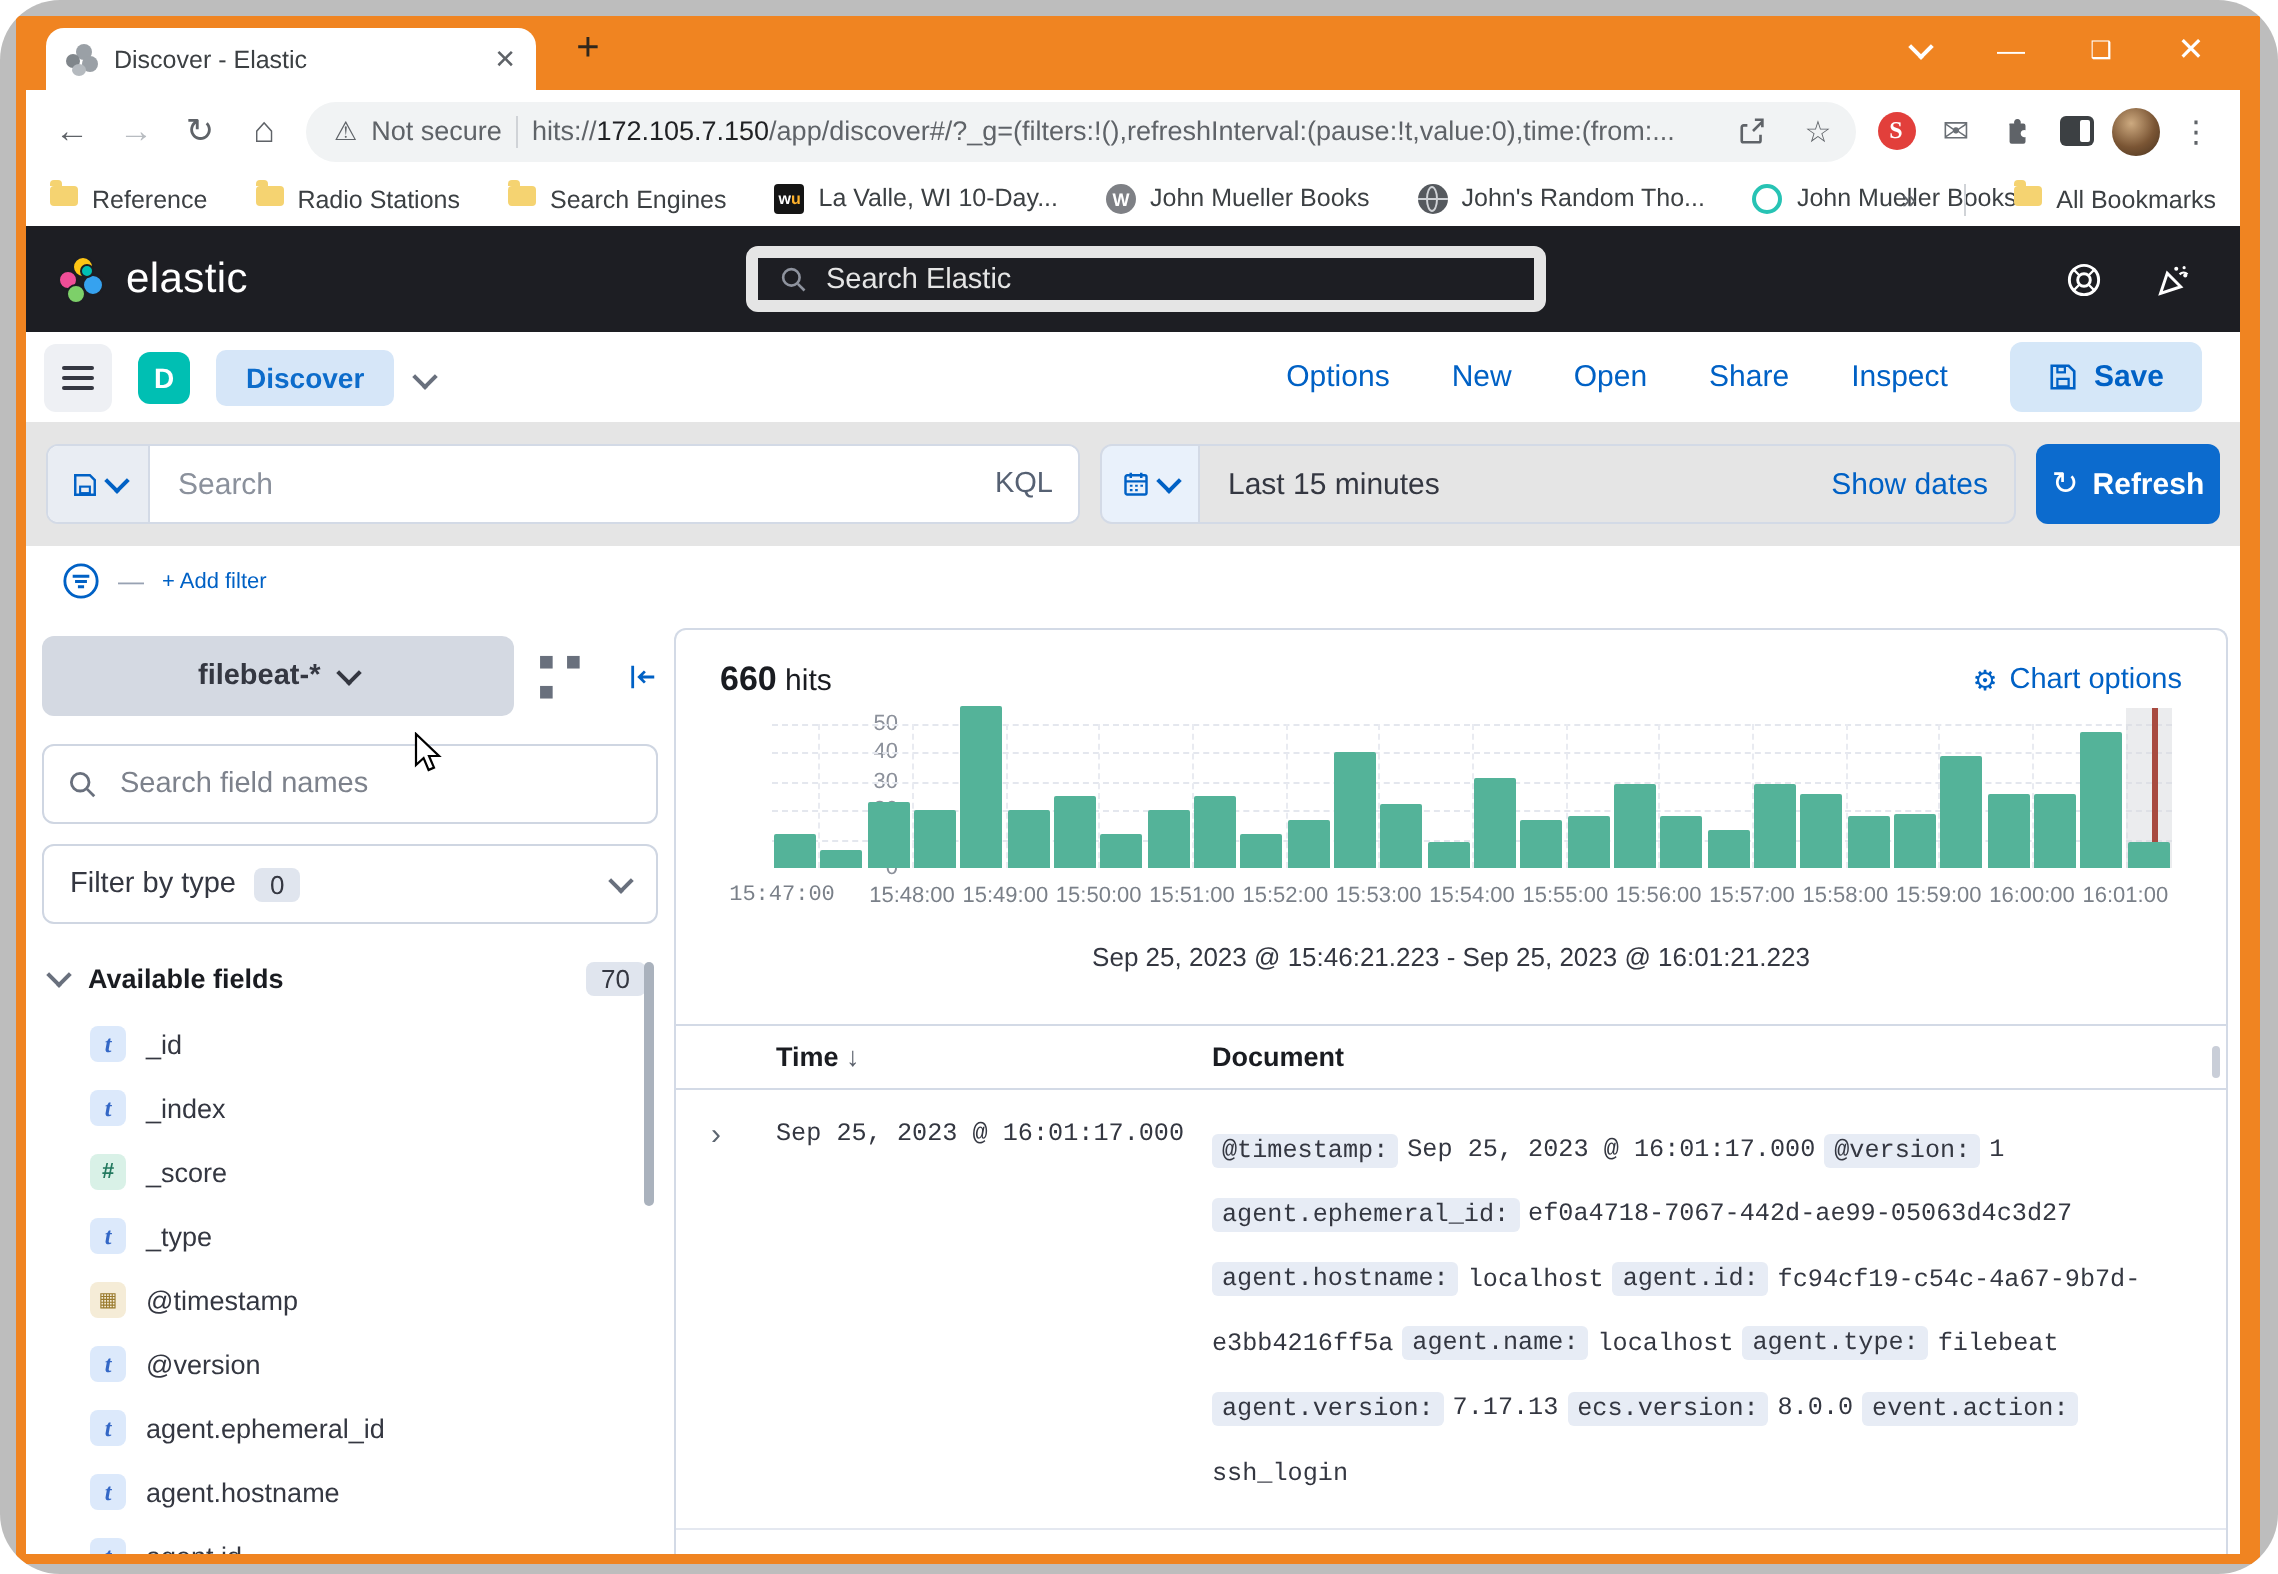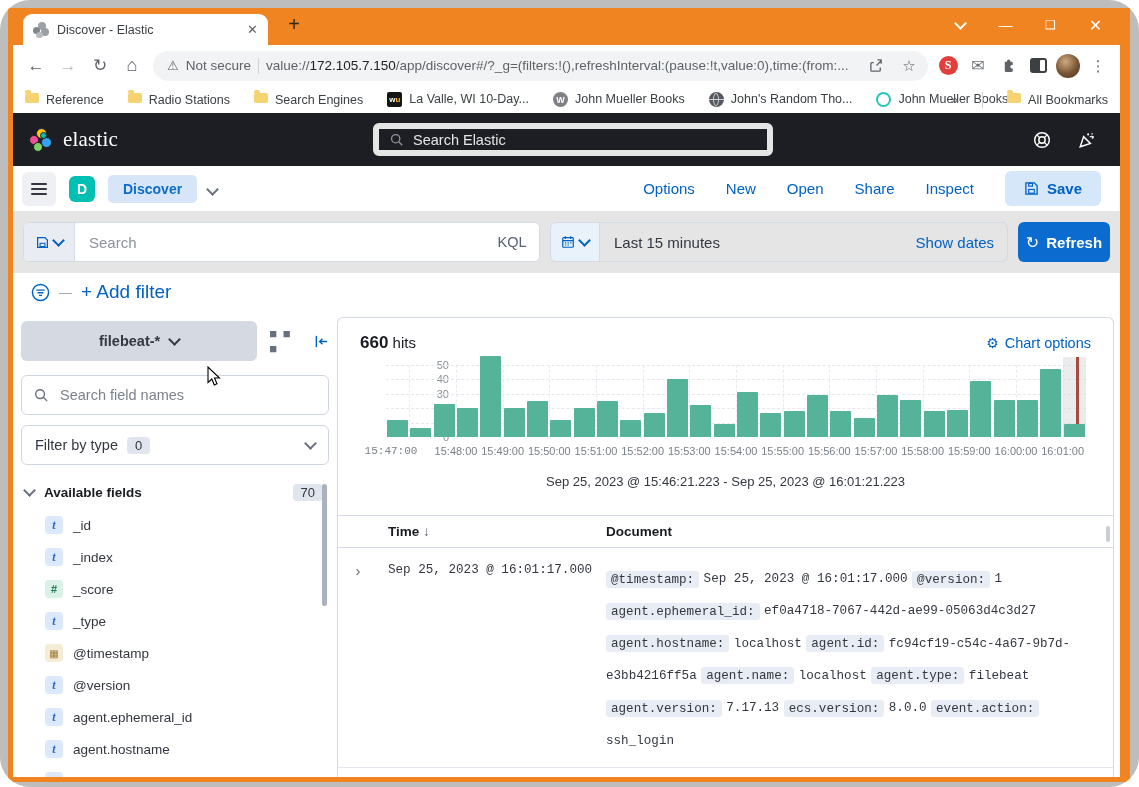--- a/index.html
+++ b/index.html
@@ -46,21 +46,21 @@
   .bmicon.wp{width:15px;height:15px;background:#7e8085;border-radius:50%;color:#fff;font-size:9px;font-weight:700;}
   .bmicon.globe{width:15px;height:15px;background:#55595e;border-radius:50%;position:relative;overflow:hidden;}
   .bmicon.globe:before{content:"";position:absolute;left:0;right:0;top:7px;height:1px;background:#cfd2d6;}
   .bmicon.globe:after{content:"";position:absolute;left:4px;top:1px;bottom:1px;width:6px;border:1px solid #cfd2d6;border-radius:50%;box-sizing:border-box;}
   .bmicon.gd{width:15px;height:15px;border:2.5px solid #27c3b4;border-radius:50%;box-sizing:border-box;}
   .bm-spacer{flex:1;}
   .bm-overflow{color:#5f6368;font-size:13px;}
   .bm-div{width:1px;height:16px;background:#d0d3d7;}
   
   .eh{height:53px;flex:none;background:#1d1e23;display:flex;align-items:center;padding:0 16px;}
-  .eh-left{display:flex;align-items:center;gap:10px;width:344px;flex:none;font-family:Liberation Serif, serif;}
+  .eh-left{display:flex;align-items:center;gap:10px;width:344px;flex:none;}
   .elogo{position:relative;width:24px;height:24px;}
   .elogo i{position:absolute;border-radius:50%;border:1px solid #1d1e23;box-sizing:border-box;}
   .eh-brand{color:#fff;font-size:21px;letter-spacing:.2px;}
   .eh-search{width:400px;height:33px;border:6px solid #e5e5e5;border-radius:6px;display:flex;align-items:center;gap:9px;padding:0 11px;color:#e5e5e5;font-size:14.5px;box-sizing:border-box;}
   .eh-right{margin-left:auto;display:flex;align-items:center;gap:27px;color:#fff;padding-right:8px;}
   
   .appnav{height:45px;flex:none;display:flex;align-items:center;gap:13px;padding:0 9px;background:#fff;}
   .hamburger{width:34px;height:34px;background:#eef0f4;border-radius:6px;display:flex;flex-direction:column;align-items:center;justify-content:center;gap:3px;}
   .hamburger i{width:16px;height:2px;background:#343741;border-radius:1px;}
   .dbadge{width:26px;height:26px;border-radius:6px;background:#00bfb3;color:#fff;font-weight:700;font-size:14px;display:flex;align-items:center;justify-content:center;}
@@ -77,21 +77,21 @@
   .qinput::placeholder{color:#8b919c;}
   .kql{width:54px;display:flex;align-items:center;justify-content:center;color:#566173;font-size:14.5px;background:#fff;}
   .tgroup{width:458px;flex:none;display:flex;border:1px solid #d3dae6;border-radius:6px;overflow:hidden;height:40px;box-sizing:border-box;}
   .tcal{width:48px;background:#e9f1fb;display:flex;align-items:center;justify-content:center;gap:5px;color:#0061c5;border-right:1px solid #d3dae6;}
   .tval{flex:1;display:flex;align-items:center;padding:0 14px;font-size:15px;color:#343741;}
   .showdates{display:flex;align-items:center;padding:0 13px;color:#0061c5;font-size:15px;}
   .refreshbtn{width:92px;flex:none;height:40px;background:#0c6bce;color:#fff;font-weight:700;font-size:15px;border-radius:6px;display:flex;align-items:center;justify-content:center;gap:7px;}
   
   .filterbar{flex:none;display:flex;align-items:center;gap:9px;padding:8px 18px 14px;background:#fff;}
   .dash{color:#98a2b3;font-size:13px;}
-  .addfilter{color:#0061c5;font-size:19px;font-weight:500;}
+  .addfilter{color:#0061c5;font-size:11px;font-weight:500;}
   
   .main{flex:1;display:flex;padding:0 6px;background:#fff;min-height:0;}
   .sidebar{width:312px;flex:none;position:relative;padding-top:2px;}
   .index-row{display:flex;align-items:center;gap:12px;margin:2px 2px 14px;}
   .index-pill{width:258px;height:40px;background:#d4d9e2;border-radius:6px;display:flex;align-items:center;justify-content:center;gap:10px;font-weight:700;color:#343741;font-size:14.5px;box-sizing:border-box;}
   .dots3{color:#69707d;font-size:13px;letter-spacing:1px;font-weight:700;}
   .collapse-ic{color:#0061c5;display:flex;}
   .sfield{height:38px;border:1px solid #cfd6e2;border-radius:6px;display:flex;align-items:center;gap:9px;padding:0 12px;margin:0 2px 10px;background:#fff;}
   .sfield input{border:none;outline:none;flex:1;font-size:14.5px;color:#343741;font-family:"Liberation Sans",sans-serif;min-width:0;}
   .sfield input::placeholder{color:#7d828c;}
@@ -170,21 +170,21 @@
 
       <div class="chrome-toolbar">
         <span class="tbtn">←</span>
         <span class="tbtn disabled">→</span>
         <span class="tbtn">↻</span>
         <span class="tbtn" style="font-size:18px;">⌂</span>
         <div class="omnibox">
           <span class="warn">⚠</span>
           <span class="nslabel">Not secure</span>
           <span class="divider"></span>
-          <span class="url"><span>value://</span><b>172.105.7.150</b><span>/app/discover#/?_g=(filters:!(),refreshInterval:(pause:!t,value:0),time:(from:...</span></span>
+          <span class="url"><span>hits://</span><b>172.105.7.150</b><span>/app/discover#/?_g=(filters:!(),refreshInterval:(pause:!t,value:0),time:(from:...</span></span>
           <span class="obicon">
             <svg width="15" height="15" viewBox="0 0 16 16">
                 <path d="M5 5h-2a1 1 0 0 0-1 1v7a1 1 0 0 0 1 1h8a1 1 0 0 0 1-1v-3" fill="none" stroke="#5f6368" stroke-width="1.4"></path>
                 <path d="M8 8l5-5M9 2h4v4" fill="none" stroke="#5f6368" stroke-width="1.4"></path>
               </svg>
           </span>
           <span class="obicon">☆</span>
         </div>
         <span class="ext">
             <span class="sicon">S</span>

